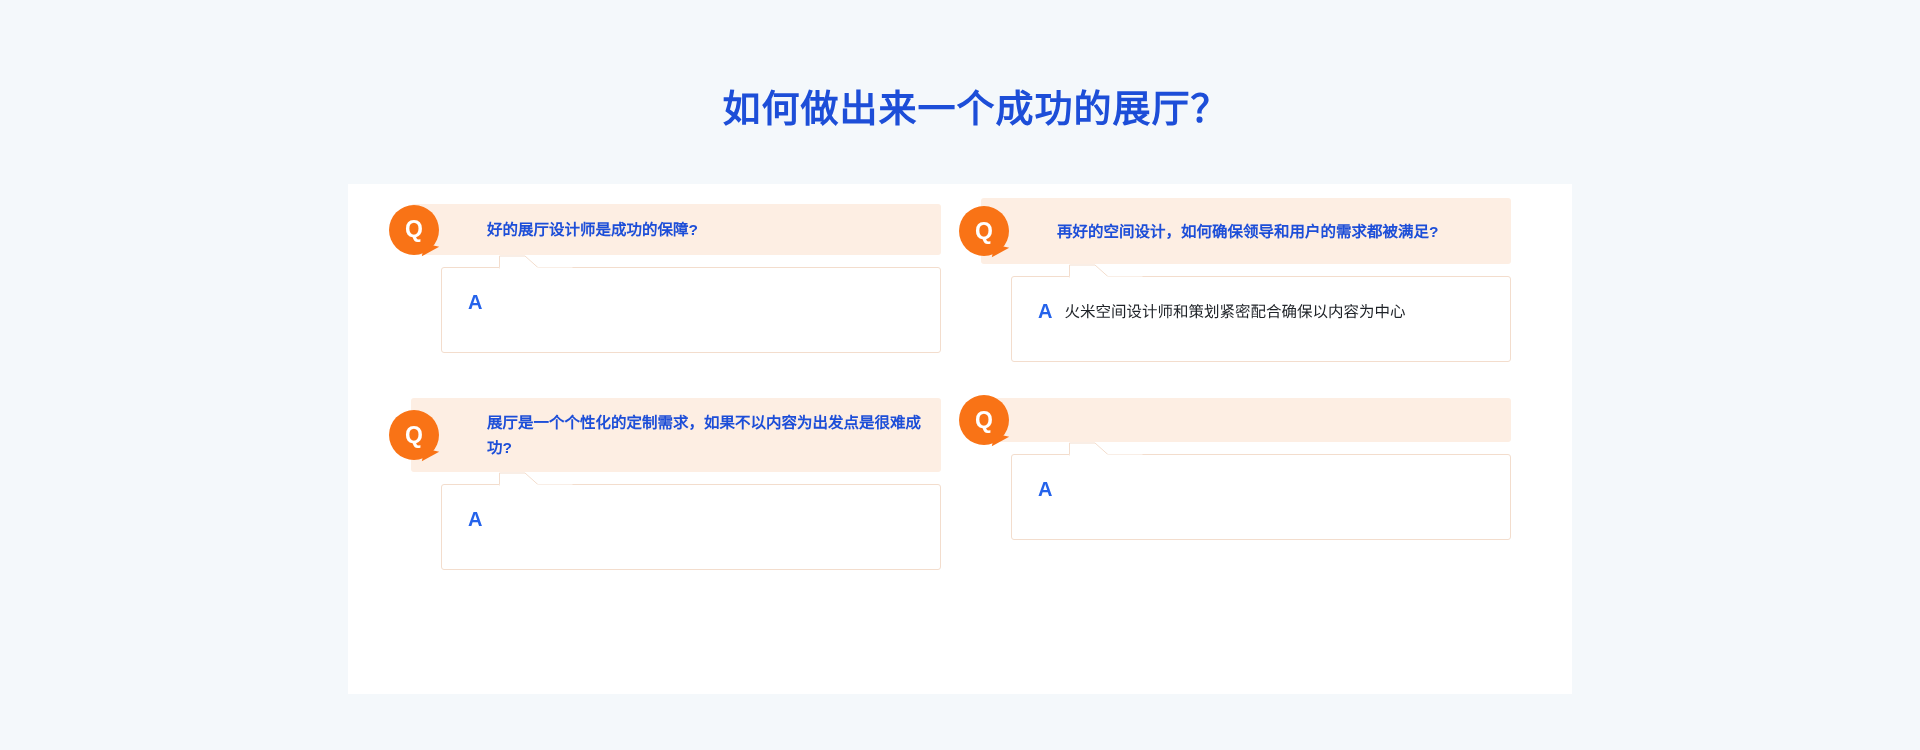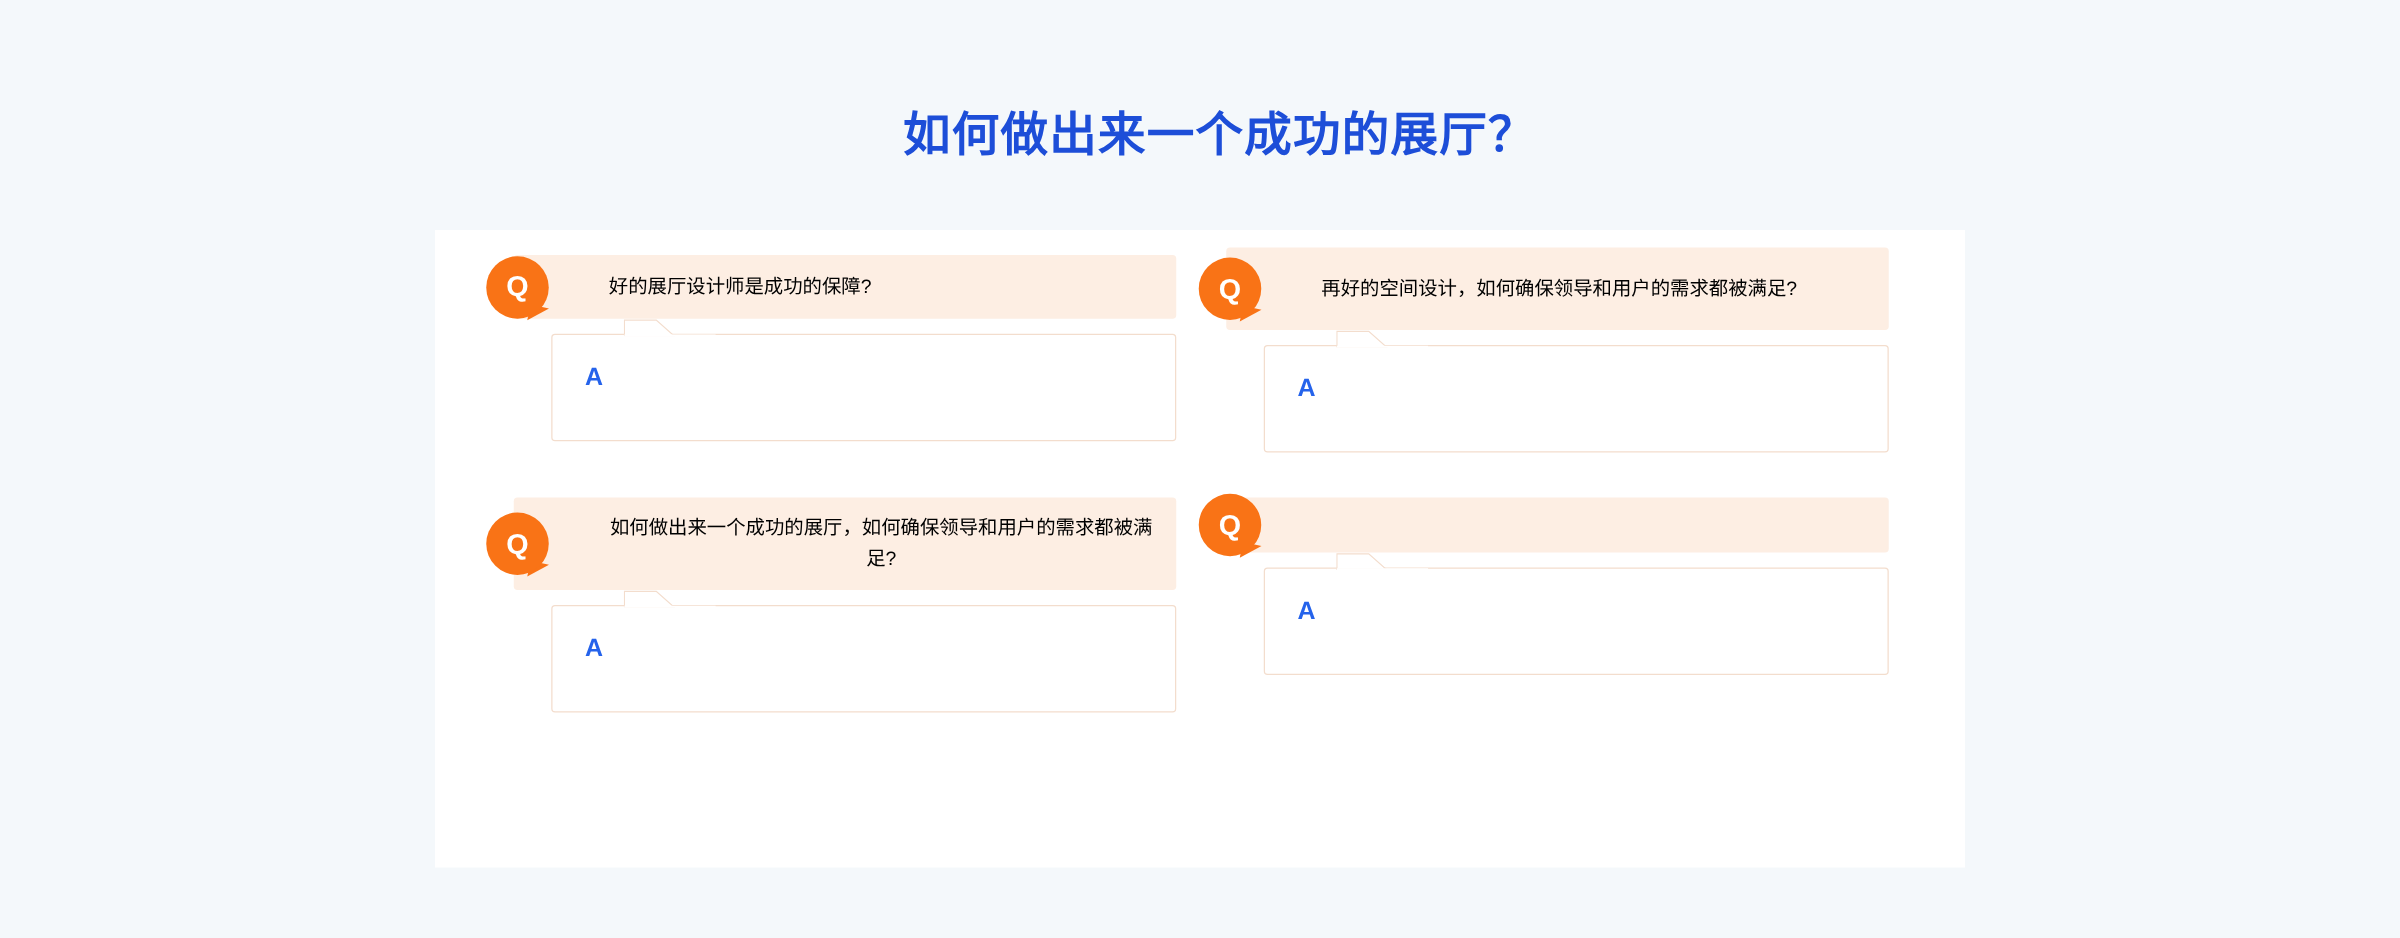--- a/index.html
+++ b/index.html
@@ -127,23 +127,22 @@
     border-left: 15px solid #f97316;
     border-bottom: 13px solid transparent;
     border-top: 0 solid transparent;
     transform: rotate(12deg);
     z-index: 1;
   }
 
   .q-text {
     font-size: 15.5px;
     line-height: 25px;
-    color: #000000;
-    font-weight: 400;
-    text-align: center;
+    color: #1d4ed8;
+    font-weight: 700;
   }
 
   
   .answer-wrap {
     position: relative;
     margin-left: 30px;
     margin-top: 12px;
     width: 500px;
   }
   .answer {
@@ -217,21 +216,21 @@
             </div>
           </div>
         </div>
 
         <div class="qa-block b1">
           <div class="question two-line">
             <span class="q-badge">
               <span class="circle">Q</span>
               <span class="tail"></span>
             </span>
-            <span class="q-text">如何做出来一个成功的展厅，如何确保领导和用户的需求都被满足?</span>
+            <span class="q-text">展厅是一个个性化的定制需求，如果不以内容为出发点是很难成功?</span>
           </div>
           <div class="answer-wrap">
             <span class="answer-notch">
               <svg width="74" height="14" viewBox="0 0 74 14">
                 <path d="M0.5,13.5 L0.5,1 L26,1 L40,13.5 Z" fill="#ffffff" stroke="#f3ddcd" stroke-width="1"></path>
                 <path d="M0.5,13.5 L73.5,13.5" stroke="#ffffff" stroke-width="2"></path>
               </svg>
             </span>
             <div class="answer">
               <span class="a-letter">A</span>
@@ -253,20 +252,21 @@
           </div>
           <div class="answer-wrap">
             <span class="answer-notch">
               <svg width="74" height="14" viewBox="0 0 74 14">
                 <path d="M0.5,13.5 L0.5,1 L26,1 L40,13.5 Z" fill="#ffffff" stroke="#f3ddcd" stroke-width="1"></path>
                 <path d="M0.5,13.5 L73.5,13.5" stroke="#ffffff" stroke-width="2"></path>
               </svg>
             </span>
             <div class="answer">
               <span class="a-letter">A</span>
+              <span class="a-text">火米空间设计师和策划紧密配合确保以内容为中心</span>
             </div>
           </div>
         </div>
 
         <div class="qa-block b1">
           <div class="question">
             <span class="q-badge">
               <span class="circle">Q</span>
               <span class="tail"></span>
             </span>

